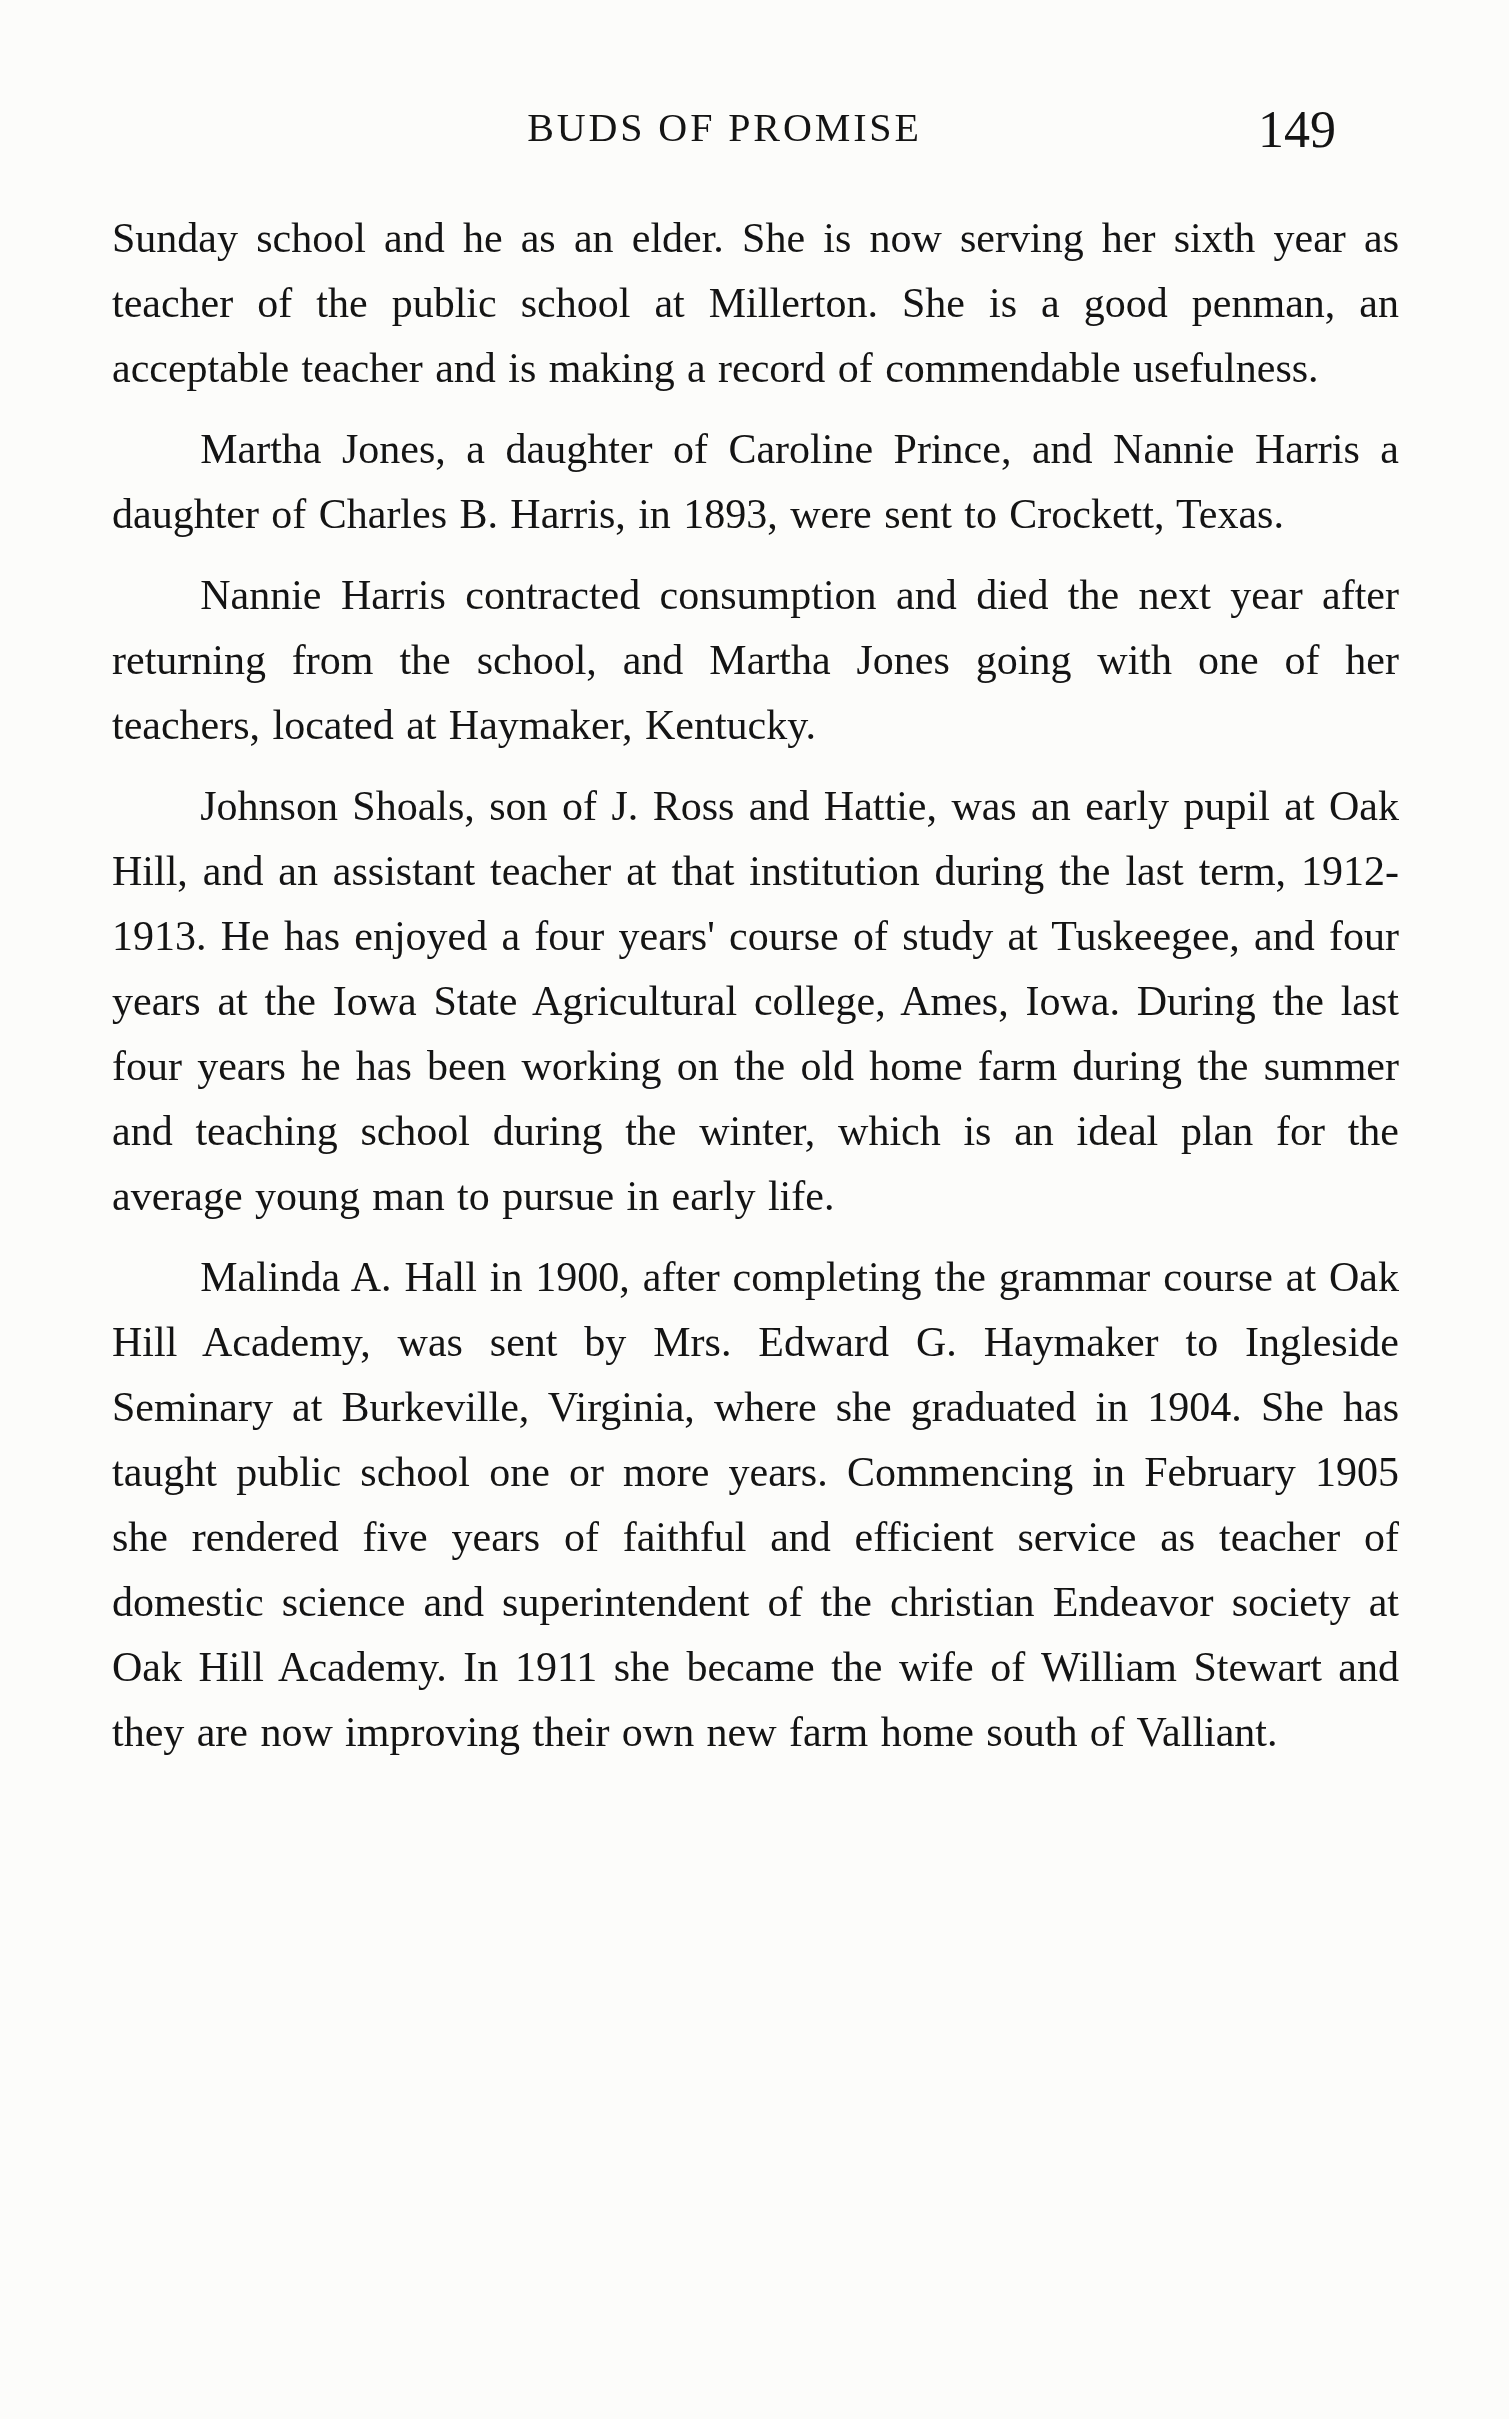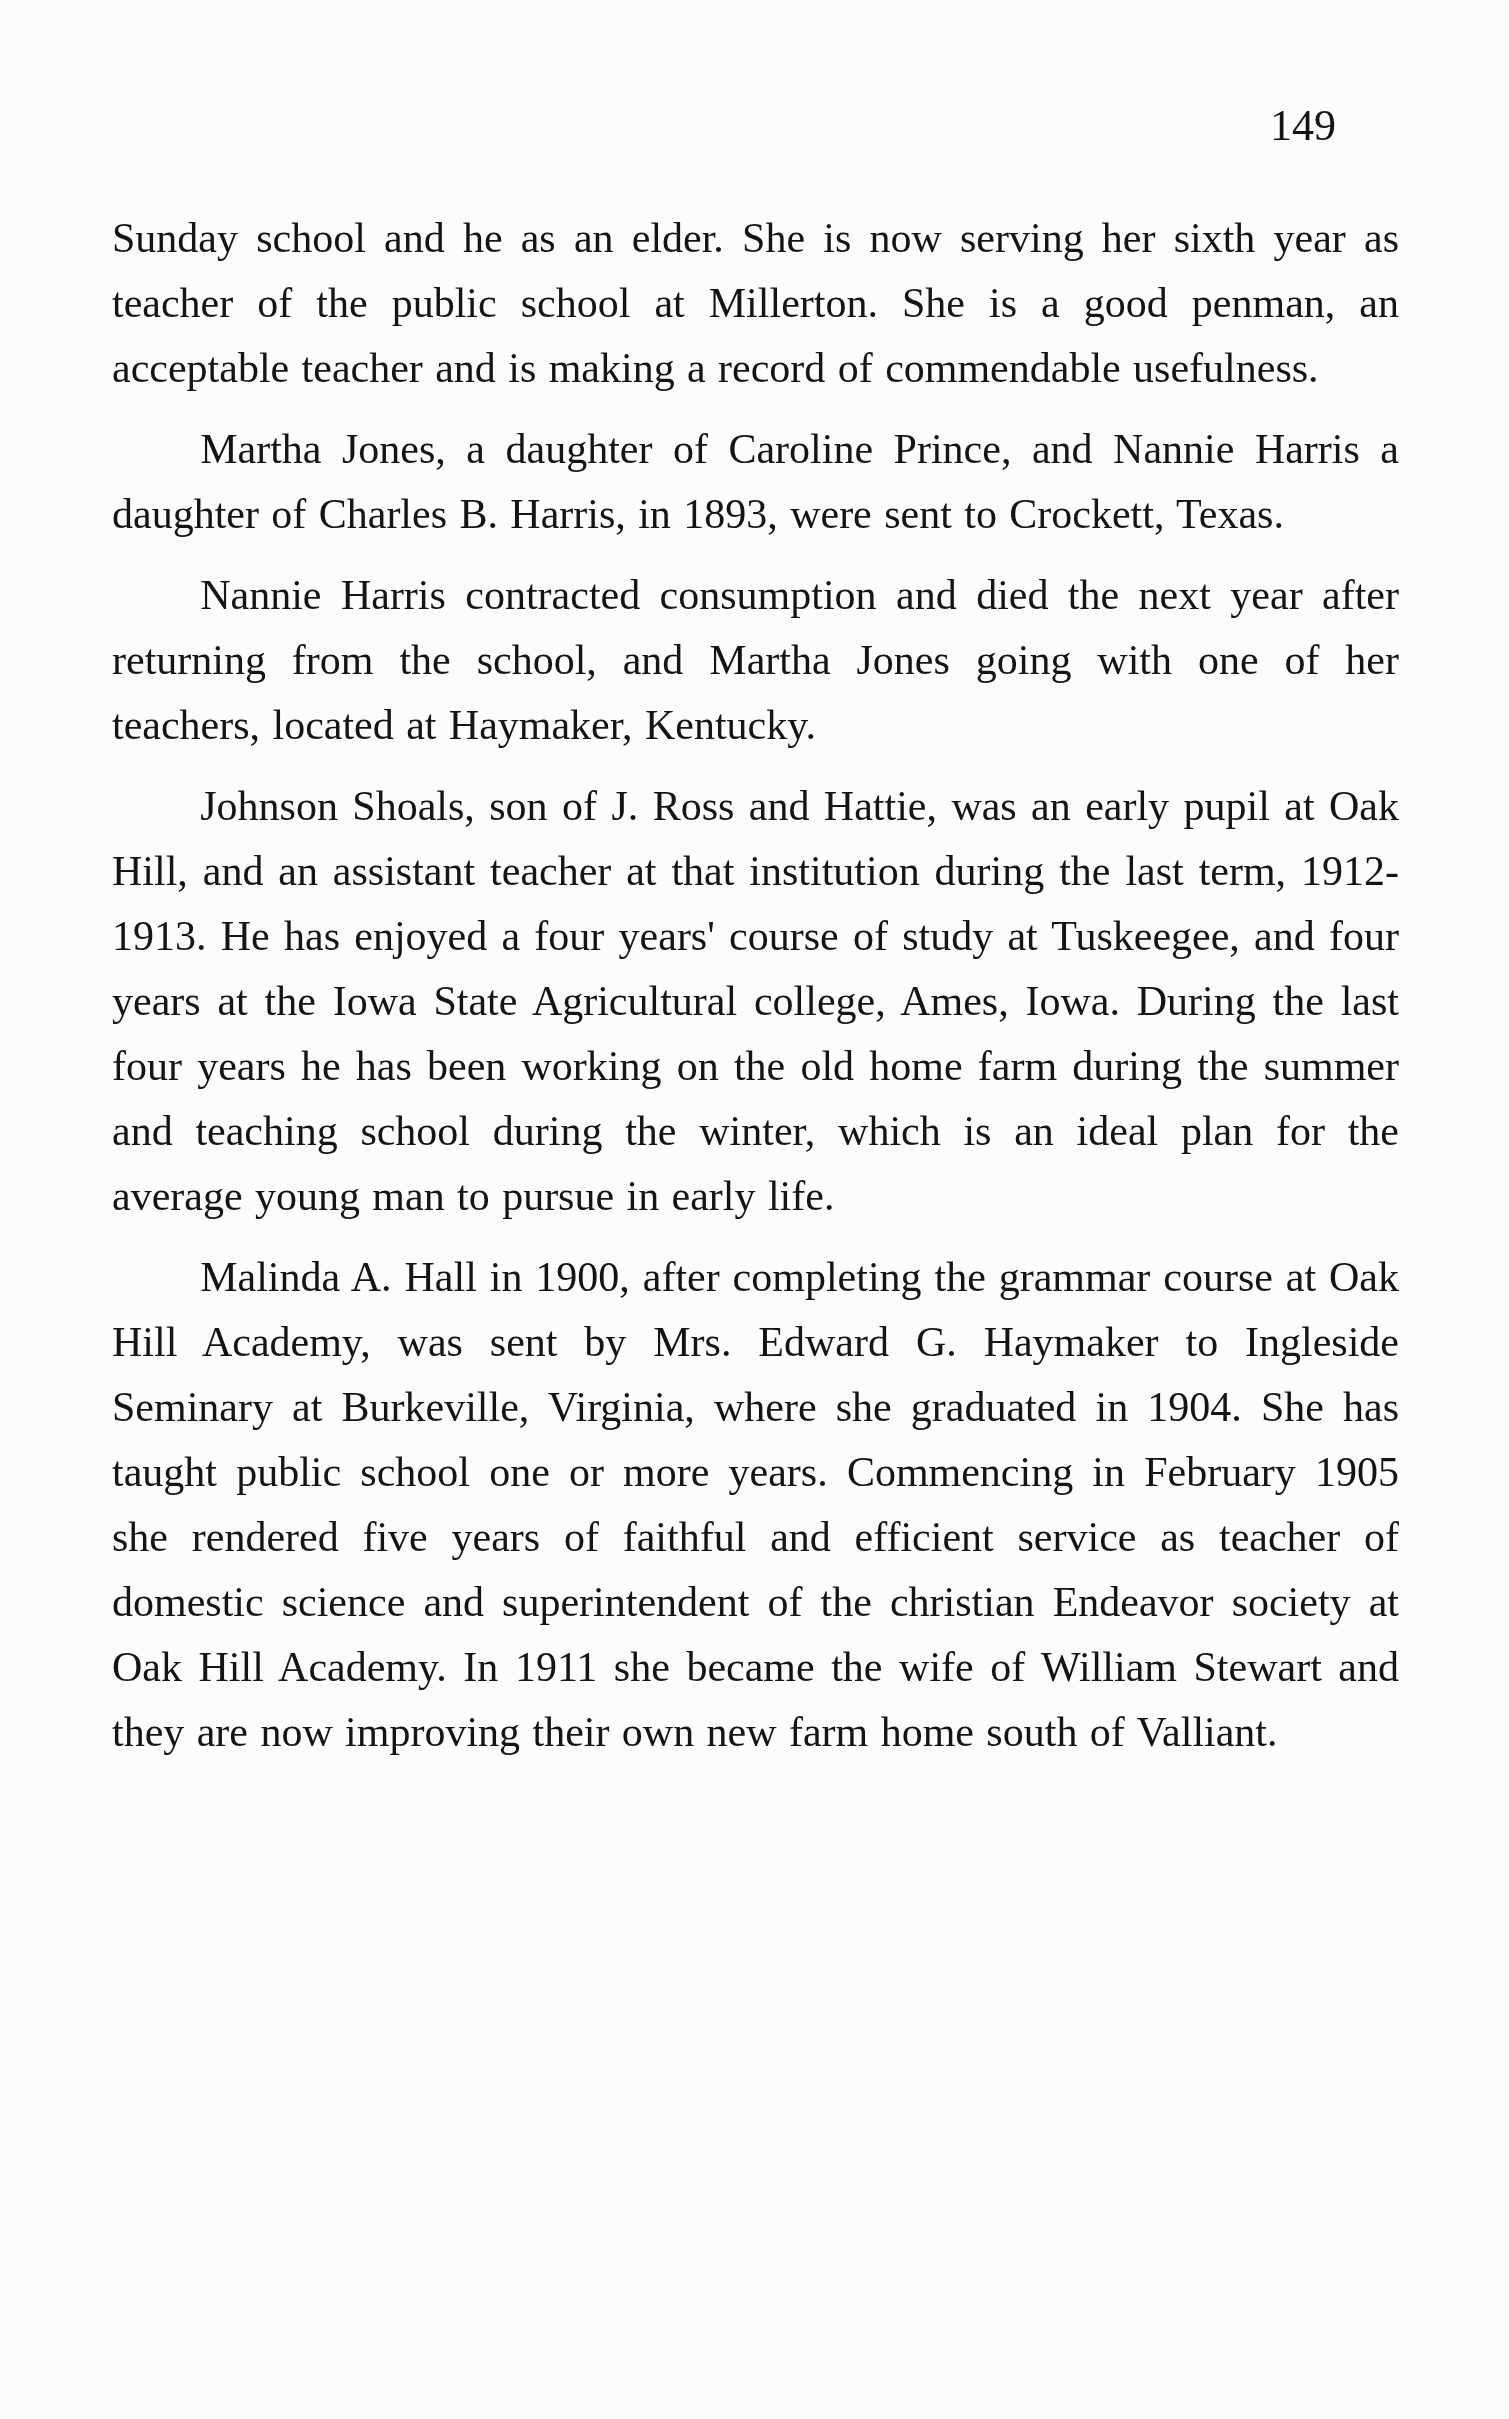--- a/index.html
+++ b/index.html
@@ -30,21 +30,21 @@
     transform: translateX(-50%);
     top: 0;
     font-size: 40px;
     letter-spacing: 2.9px;
     white-space: nowrap;
   }
   .page-number {
     position: absolute;
     right: 79px;
     top: -3.8px;
-    font-size: 44px;
+    font-size: 52px;
     margin-left: 8px;
   }
   .page-body {
     font-size: 42px;
     line-height: 65px;
     text-align: justify;
     word-spacing: 1.9px;
   }
   .para {
     margin: 16px;
@@ -53,20 +53,21 @@
   .para.no-indent {
     text-indent: 0;
   }
 </style>
 </head>
 <body>
 
 <div class="page">
 
   <header class="page-header">
+    <span class="running-title">BUDS OF PROMISE</span>
     <span class="page-number">149</span>
   </header>
 
   <main class="page-body">
     <p class="para no-indent">Sunday school and he as an elder. She is now serving her sixth year as teacher of the public school at Millerton. She is a good penman, an acceptable teacher and is making a record of commendable usefulness.</p>
     <p class="para">Martha Jones, a daughter of Caroline Prince, and Nannie Harris a daughter of Charles B. Harris, in 1893, were sent to Crockett, Texas.</p>
     <p class="para">Nannie Harris contracted consumption and died the next year after returning from the school, and Martha Jones going with one of her teachers, located at Haymaker, Kentucky.</p>
     <p class="para">Johnson Shoals, son of J. Ross and Hattie, was an early pupil at Oak Hill, and an assistant teacher at that institution during the last term, 1912-1913. He has enjoyed a four years' course of study at Tuskeegee, and four years at the Iowa State Agricultural college, Ames, Iowa. During the last four years he has been working on the old home farm during the summer and teaching school during the winter, which is an ideal plan for the average young man to pursue in early life.</p>
     <p class="para">Malinda A. Hall in 1900, after completing the grammar course at Oak Hill Academy, was sent by Mrs. Edward G. Haymaker to Ingleside Seminary at Burkeville, Virginia, where she graduated in 1904. She has taught public school one or more years. Commencing in February 1905 she rendered five years of faithful and efficient service as teacher of domestic science and superintendent of the christian Endeavor society at Oak Hill Academy. In 1911 she became the wife of William Stewart and they are now improving their own new farm home south of Valliant.</p>
   </main>

